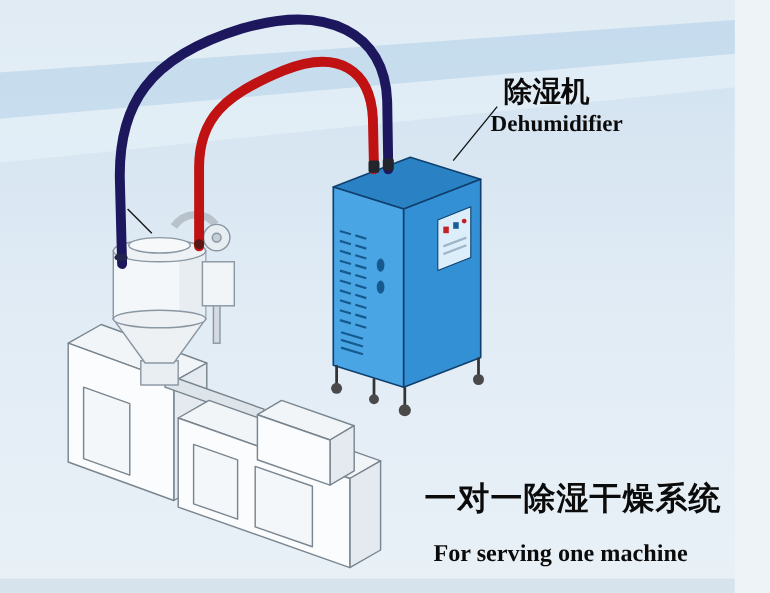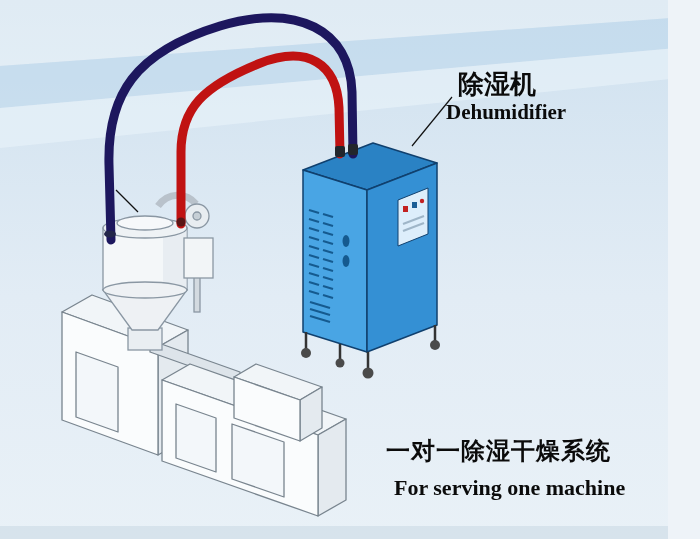--- a/index.html
+++ b/index.html
@@ -4,28 +4,28 @@
 <style>
   html,body{margin:0;padding:0;background:#eef3f8;}
   .stage{
     position:relative;width:668px;height:539px;overflow:hidden;
     font-family:"DejaVu Sans",sans-serif;
   }
   .stage svg{position:absolute;left:0;top:0;}
   .label{position:absolute;color:#0b0b0b;white-space:nowrap;line-height:1.1;}
   .label.cn{font-family:"DejaVu Sans",sans-serif;font-weight:700;font-size:26px;}
   .label.en{font-family:"Liberation Serif","DejaVu Serif",serif;font-weight:700;font-size:21px;}
-  .label.cn.big{font-size:24px;letter-spacing:1px;}
+  .label.cn.big{font-size:29px;letter-spacing:1px;}
   .label.en.big{font-size:22px;}
   #lbl-dehu-cn{left:458px;top:70px;}
   #lbl-dehu-en{left:446px;top:101px;}
   #lbl-hop-cn{left:52px;top:158px;}
   #lbl-hop-en{left:52px;top:189px;}
   #lbl-sys-cn{left:386px;top:438px;}
-  #lbl-sys-en{left:394px;top:476px;}
+  #lbl-sys-en{left:394px;top:491px;}
 </style>
 </head>
 <body>
 
 <div class="stage">
 
 <svg width="700" height="539" viewBox="0 0 700 539">
   <defs>
     <linearGradient id="bg" x1="0" y1="0" x2="0" y2="1">
       <stop offset="0" stop-color="#cfe1ef"></stop>

